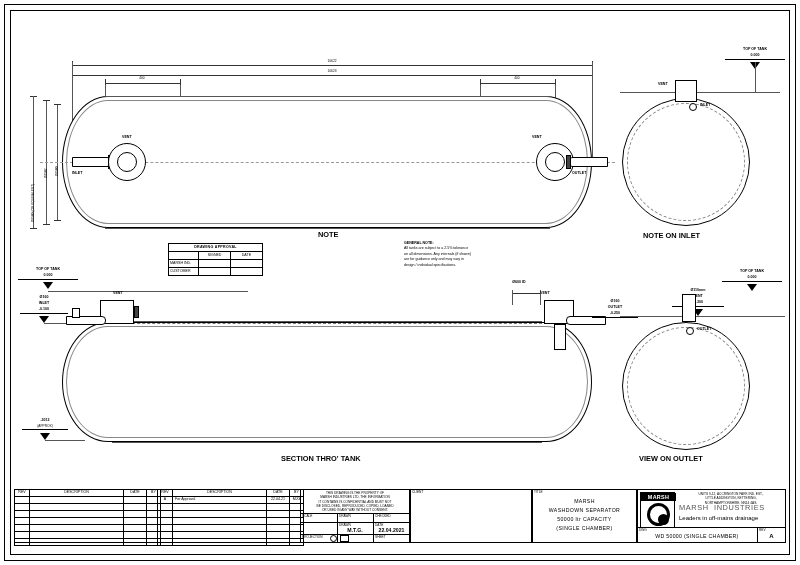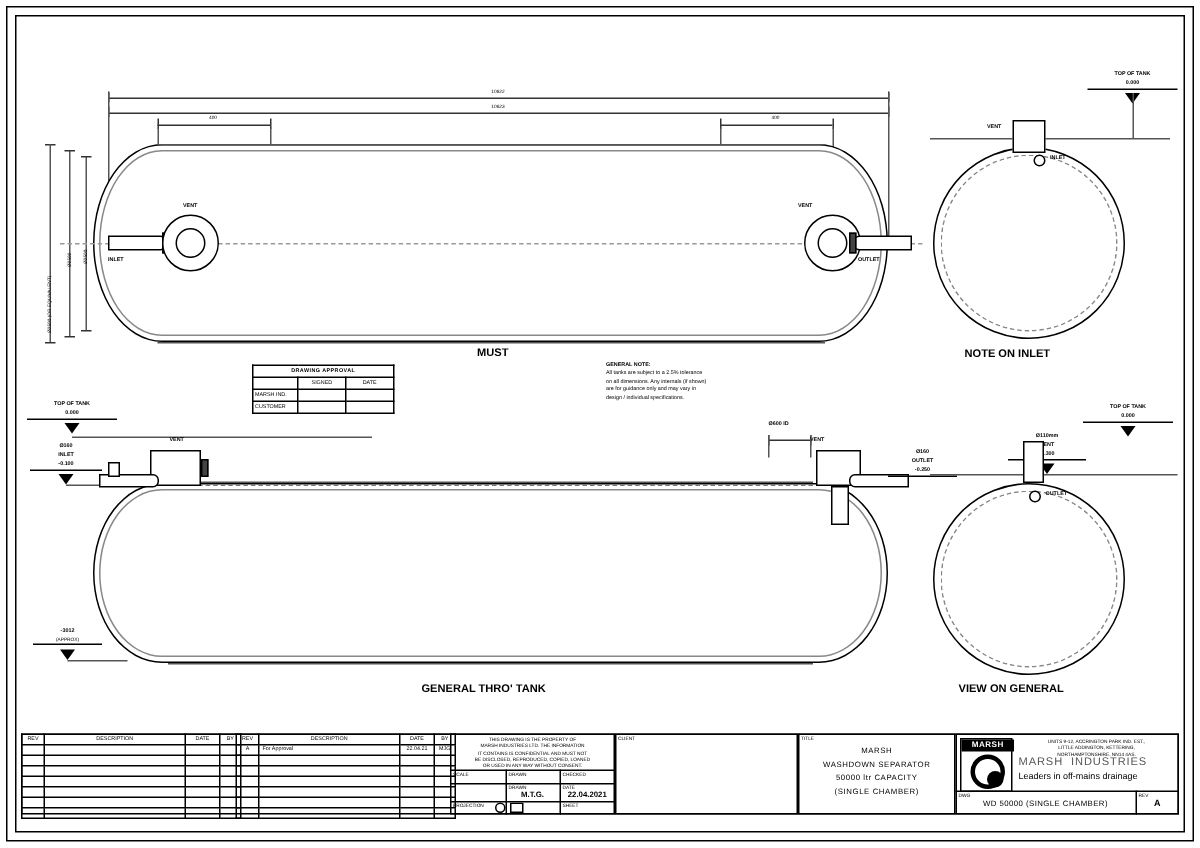--- a/index.html
+++ b/index.html
@@ -142,21 +142,21 @@
     <div class="txt t35 bold" style="left:122px;top:136px;">VENT</div>
 
     <div class="circ" style="left:536px;top:143px;width:38px;height:38px;"></div>
     <div class="circ" style="left:545px;top:152px;width:20px;height:20px;"></div>
     <div class="txt t35 bold" style="left:532px;top:136px;">VENT</div>
 
     <div class="nozzle" style="left:568px;top:157px;width:40px;height:10px;border-radius:5px 0 0 5px;"></div>
     <div class="nozzle" style="left:566px;top:155px;width:5px;height:14px;background:#444;"></div>
     <div class="txt t35 bold" style="left:572px;top:172px;">OUTLET</div>
 
-    <div class="txt t7 bold" style="left:318px;top:231px;">MUST</div>
+    <div class="txt t7 bold" style="left:318px;top:231px;">NOTE</div>
   </div>
 
   <div>
     <div class="txt t35 bold ctr" style="left:725px;top:48px;width:60px;">TOP OF TANK</div>
     <div class="txt t35 bold ctr" style="left:725px;top:54px;width:60px;border-bottom:1px solid #000;padding-bottom:1px;">0.000</div>
     <div class="tri" style="left:750px;top:62px;"></div>
     <div class="hl-thin" style="left:620px;top:92px;width:160px;"></div>
     <div class="vl-thin" style="left:755px;top:62px;height:30px;"></div>
 
     <div class="circ" style="left:622px;top:98px;width:128px;height:128px;"></div>
@@ -244,21 +244,21 @@
 
     <div class="nozzle" style="left:544px;top:300px;width:30px;height:24px;"></div>
     <div class="txt t35 bold" style="left:540px;top:292px;">VENT</div>
     <div class="nozzle" style="left:554px;top:324px;width:12px;height:26px;"></div>
 
     <div class="nozzle" style="left:566px;top:316px;width:40px;height:9px;border-radius:4px 0 0 4px;"></div>
     <div class="txt t35 bold ctr" style="left:592px;top:300px;width:46px;">Ø160</div>
     <div class="txt t35 bold ctr" style="left:592px;top:306px;width:46px;">OUTLET</div>
     <div class="txt t35 bold ctr" style="left:592px;top:312px;width:46px;border-bottom:1px solid #000;padding-bottom:1px;">-0.250</div>
 
-    <div class="txt t7 bold" style="left:281px;top:455px;">GENERAL THRO' TANK</div>
+    <div class="txt t7 bold" style="left:281px;top:455px;">SECTION THRO' TANK</div>
   </div>
 
   <div>
     <div class="txt t35 bold ctr" style="left:722px;top:270px;width:60px;">TOP OF TANK</div>
     <div class="txt t35 bold ctr" style="left:722px;top:276px;width:60px;border-bottom:1px solid #000;padding-bottom:1px;">0.000</div>
     <div class="tri" style="left:747px;top:284px;"></div>
 
     <div class="txt t35 bold ctr" style="left:672px;top:289px;width:52px;">Ø110mm</div>
     <div class="txt t35 bold ctr" style="left:672px;top:295px;width:52px;">VENT</div>
     <div class="txt t35 bold ctr" style="left:672px;top:301px;width:52px;border-bottom:1px solid #000;padding-bottom:1px;">-0.300</div>
@@ -267,21 +267,21 @@
     <div class="hl-thin" style="left:620px;top:316px;width:165px;"></div>
 
     <div class="circ" style="left:622px;top:322px;width:128px;height:128px;"></div>
     <div class="circ-d" style="left:627px;top:327px;width:118px;height:118px;"></div>
 
     <div class="nozzle" style="left:682px;top:294px;width:14px;height:28px;"></div>
 
     <div class="smallcirc" style="left:686px;top:327px;width:8px;height:8px;"></div>
     <div class="txt t35 bold" style="left:697px;top:328px;">OUTLET</div>
 
-    <div class="txt t7 bold" style="left:639px;top:455px;">VIEW ON GENERAL</div>
+    <div class="txt t7 bold" style="left:639px;top:455px;">VIEW ON OUTLET</div>
   </div>
 
   <div class="tb" style="left:14px;top:489px;width:772px;height:54px;"></div>
 
   <table class="tbl" style="left:14px;top:489px;">
     <tbody>
         <tr>
       <td style="width:14px;height:6px;">REV</td>
       <td style="width:93px;">DESCRIPTION</td>
       <td style="width:22px;">DATE</td>

